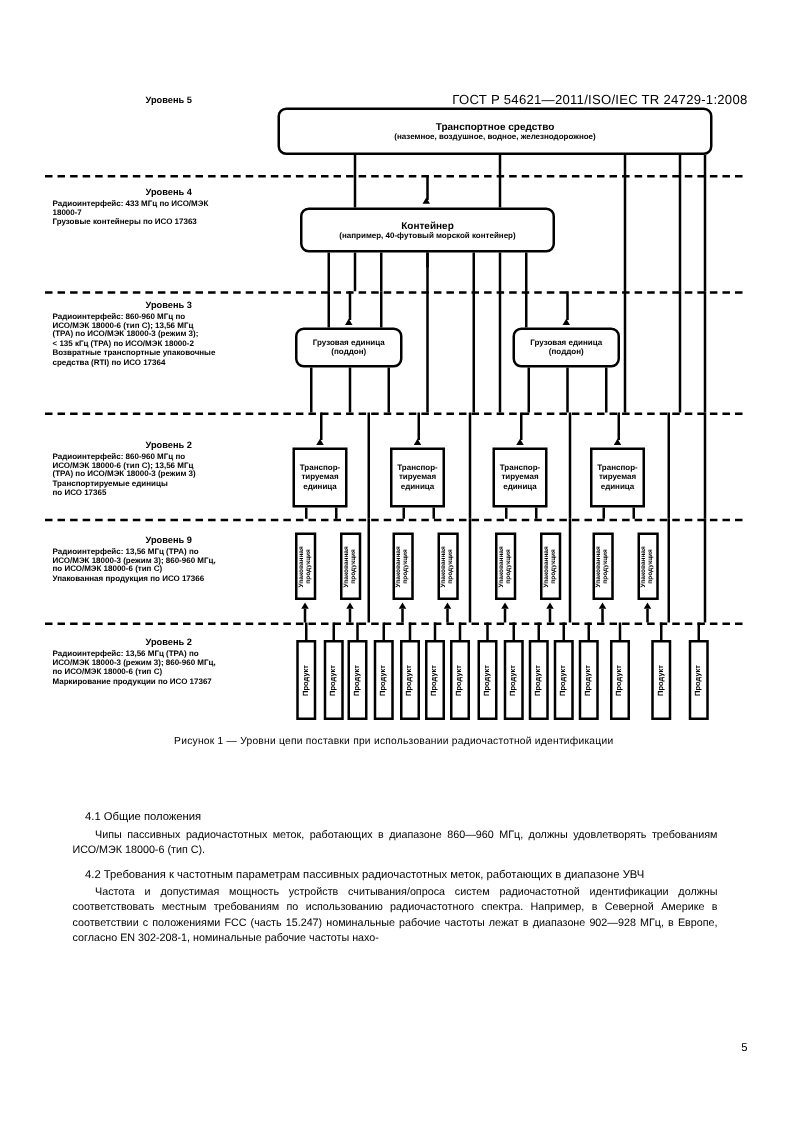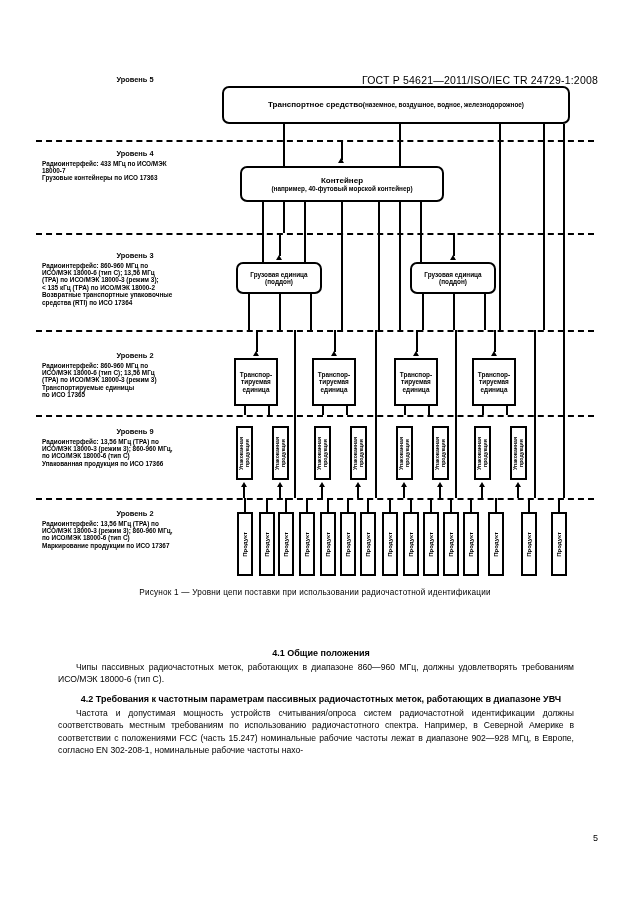--- a/index.html
+++ b/index.html
@@ -72,21 +72,21 @@
     position:absolute; top:588px; left:0; width:630px;
     text-align:center; font-size:8.2px; letter-spacing:.2px;
   }
 
   
   .body-text{position:absolute; left:58px; top:648px; width:516px;}
   h2.sec{
     font-size:11px; font-weight:bold; margin:0 0 16px 0;
     letter-spacing:.3px; padding-left:10px;
   }
-  h3.sub{font-size:9px; font-weight:bold; margin:0 0 3px 0; padding-left:10px;text-align:center;}
+  h3.sub{font-size:9px; font-weight:normal; margin:0 0 3px 0; padding-left:10px;}
   h3.sub.wide{padding-left:10px;}
   p.para{
     font-size:8.6px; line-height:1.45; margin:0 0 8px 0;
     text-align:justify; text-indent:18px; hyphens:none;
   }
   .pagenum{
     position:absolute; right:32px; top:833px;
     font-size:9px;
   }
 </style>
@@ -102,21 +102,21 @@
     <div class="band-rule" style="top:70px;"></div>
     <div class="band-rule" style="top:163px;"></div>
     <div class="band-rule" style="top:260px;"></div>
     <div class="band-rule" style="top:345px;"></div>
     <div class="band-rule" style="top:428px;"></div>
 
     <div class="lvl-label center-only" style="top:6px;">
       <span class="t">Уровень 5</span>
     </div>
 
-    <div class="box round" style="left:222px; top:16px; width:348px; height:38px; ">
+    <div class="box round" style="left:222px; top:16px; width:348px; height:38px; flex-direction:column;">
       <div class="l1">Транспортное средство</div>
       <div class="l2">(наземное, воздушное, водное, железнодорожное)</div>
     </div>
 
     <div class="vline" style="left:283px; top:54px; height:16px;"></div>
     <div class="vline" style="left:399px; top:54px; height:16px;"></div>
     <div class="vline" style="left:499px; top:54px; height:16px;"></div>
     <div class="vline" style="left:543px; top:54px; height:16px;"></div>
     <div class="vline" style="left:563px; top:54px; height:16px;"></div>
 
@@ -142,21 +142,21 @@
     <div class="vline" style="left:563px; top:70px; height:93px;"></div>
 
     <div class="vline" style="left:262px; top:132px; height:31px;"></div>
     <div class="vline" style="left:283px; top:132px; height:31px;"></div>
     <div class="vline" style="left:304px; top:132px; height:31px;"></div>
     <div class="vline" style="left:341px; top:132px; height:31px;"></div>
     <div class="vline" style="left:378px; top:132px; height:31px;"></div>
     <div class="vline" style="left:399px; top:132px; height:31px;"></div>
     <div class="vline" style="left:420px; top:132px; height:31px;"></div>
 
-    <div class="lvl-label" style="top:182px;">
+    <div class="lvl-label" style="top:170px;">
       <span class="t">Уровень 3</span>
       <span>Радиоинтерфейс: 860-960 МГц по</span><br>
       <span>ИСО/МЭК 18000-6 (тип С); 13,56 МГц</span><br>
       <span>(ТРА) по ИСО/МЭК 18000-3 (режим 3);</span><br>
       <span>&lt; 135 кГц (ТРА) по ИСО/МЭК 18000-2</span><br>
       <span>Возвратные транспортные упаковочные</span><br>
       <span>средства (RTI) по ИСО 17364</span>
     </div>
 
     <div class="box round" style="left:236px; top:192px; width:86px; height:32px; flex-direction:column;">

